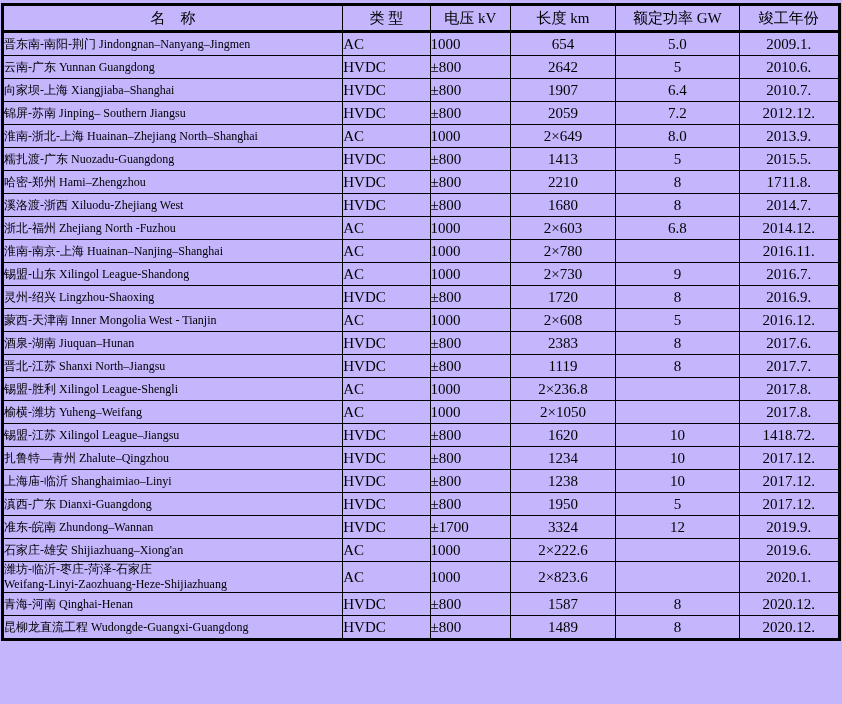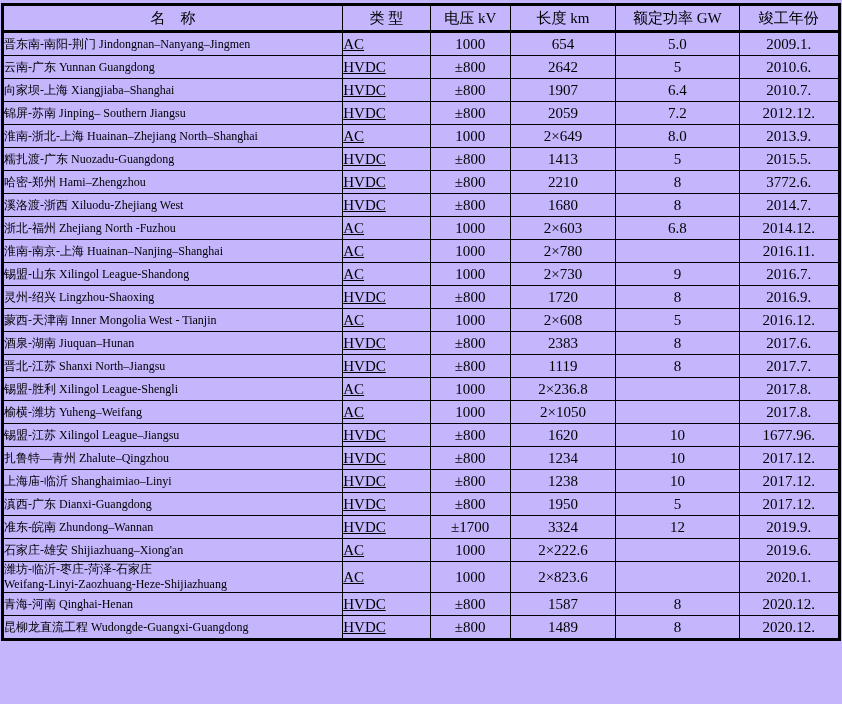--- a/index.html
+++ b/index.html
@@ -50,24 +50,23 @@
   }
   td.col-name {
     text-align: left;
     padding-left: 6px;
     white-space: pre-line;
     font-size: 12px;
   }
   td.col-type {
     text-align: left;
     padding-left: 13px;
-    text-decoration: underline;
   }
   td.col-voltage {
-    text-align: center;
+    text-align: left;
     padding-left: 12px;
   }
   td.col-length, td.col-power, td.col-year {
     text-align: center;
   }
 </style>
 </head>
 <body>
 
 <div class="page">
@@ -138,21 +137,21 @@
           <td class="col-length">1413</td>
           <td class="col-power">5</td>
           <td class="col-year">2015.5.</td>
         </tr>
         <tr>
           <td class="col-name">哈密-郑州 Hami–Zhengzhou</td>
           <td class="col-type">HVDC</td>
           <td class="col-voltage">±800</td>
           <td class="col-length">2210</td>
           <td class="col-power">8</td>
-          <td class="col-year">3772.6.</td>
+          <td class="col-year">1711.8.</td>
         </tr>
         <tr>
           <td class="col-name">溪洛渡-浙西 Xiluodu-Zhejiang West</td>
           <td class="col-type">HVDC</td>
           <td class="col-voltage">±800</td>
           <td class="col-length">1680</td>
           <td class="col-power">8</td>
           <td class="col-year">2014.7.</td>
         </tr>
         <tr>
@@ -226,21 +225,21 @@
           <td class="col-length">2×1050</td>
           <td class="col-power"></td>
           <td class="col-year">2017.8.</td>
         </tr>
         <tr>
           <td class="col-name">锡盟-江苏 Xilingol League–Jiangsu</td>
           <td class="col-type">HVDC</td>
           <td class="col-voltage">±800</td>
           <td class="col-length">1620</td>
           <td class="col-power">10</td>
-          <td class="col-year">1677.96.</td>
+          <td class="col-year">1418.72.</td>
         </tr>
         <tr>
           <td class="col-name">扎鲁特—青州 Zhalute–Qingzhou</td>
           <td class="col-type">HVDC</td>
           <td class="col-voltage">±800</td>
           <td class="col-length">1234</td>
           <td class="col-power">10</td>
           <td class="col-year">2017.12.</td>
         </tr>
         <tr>

